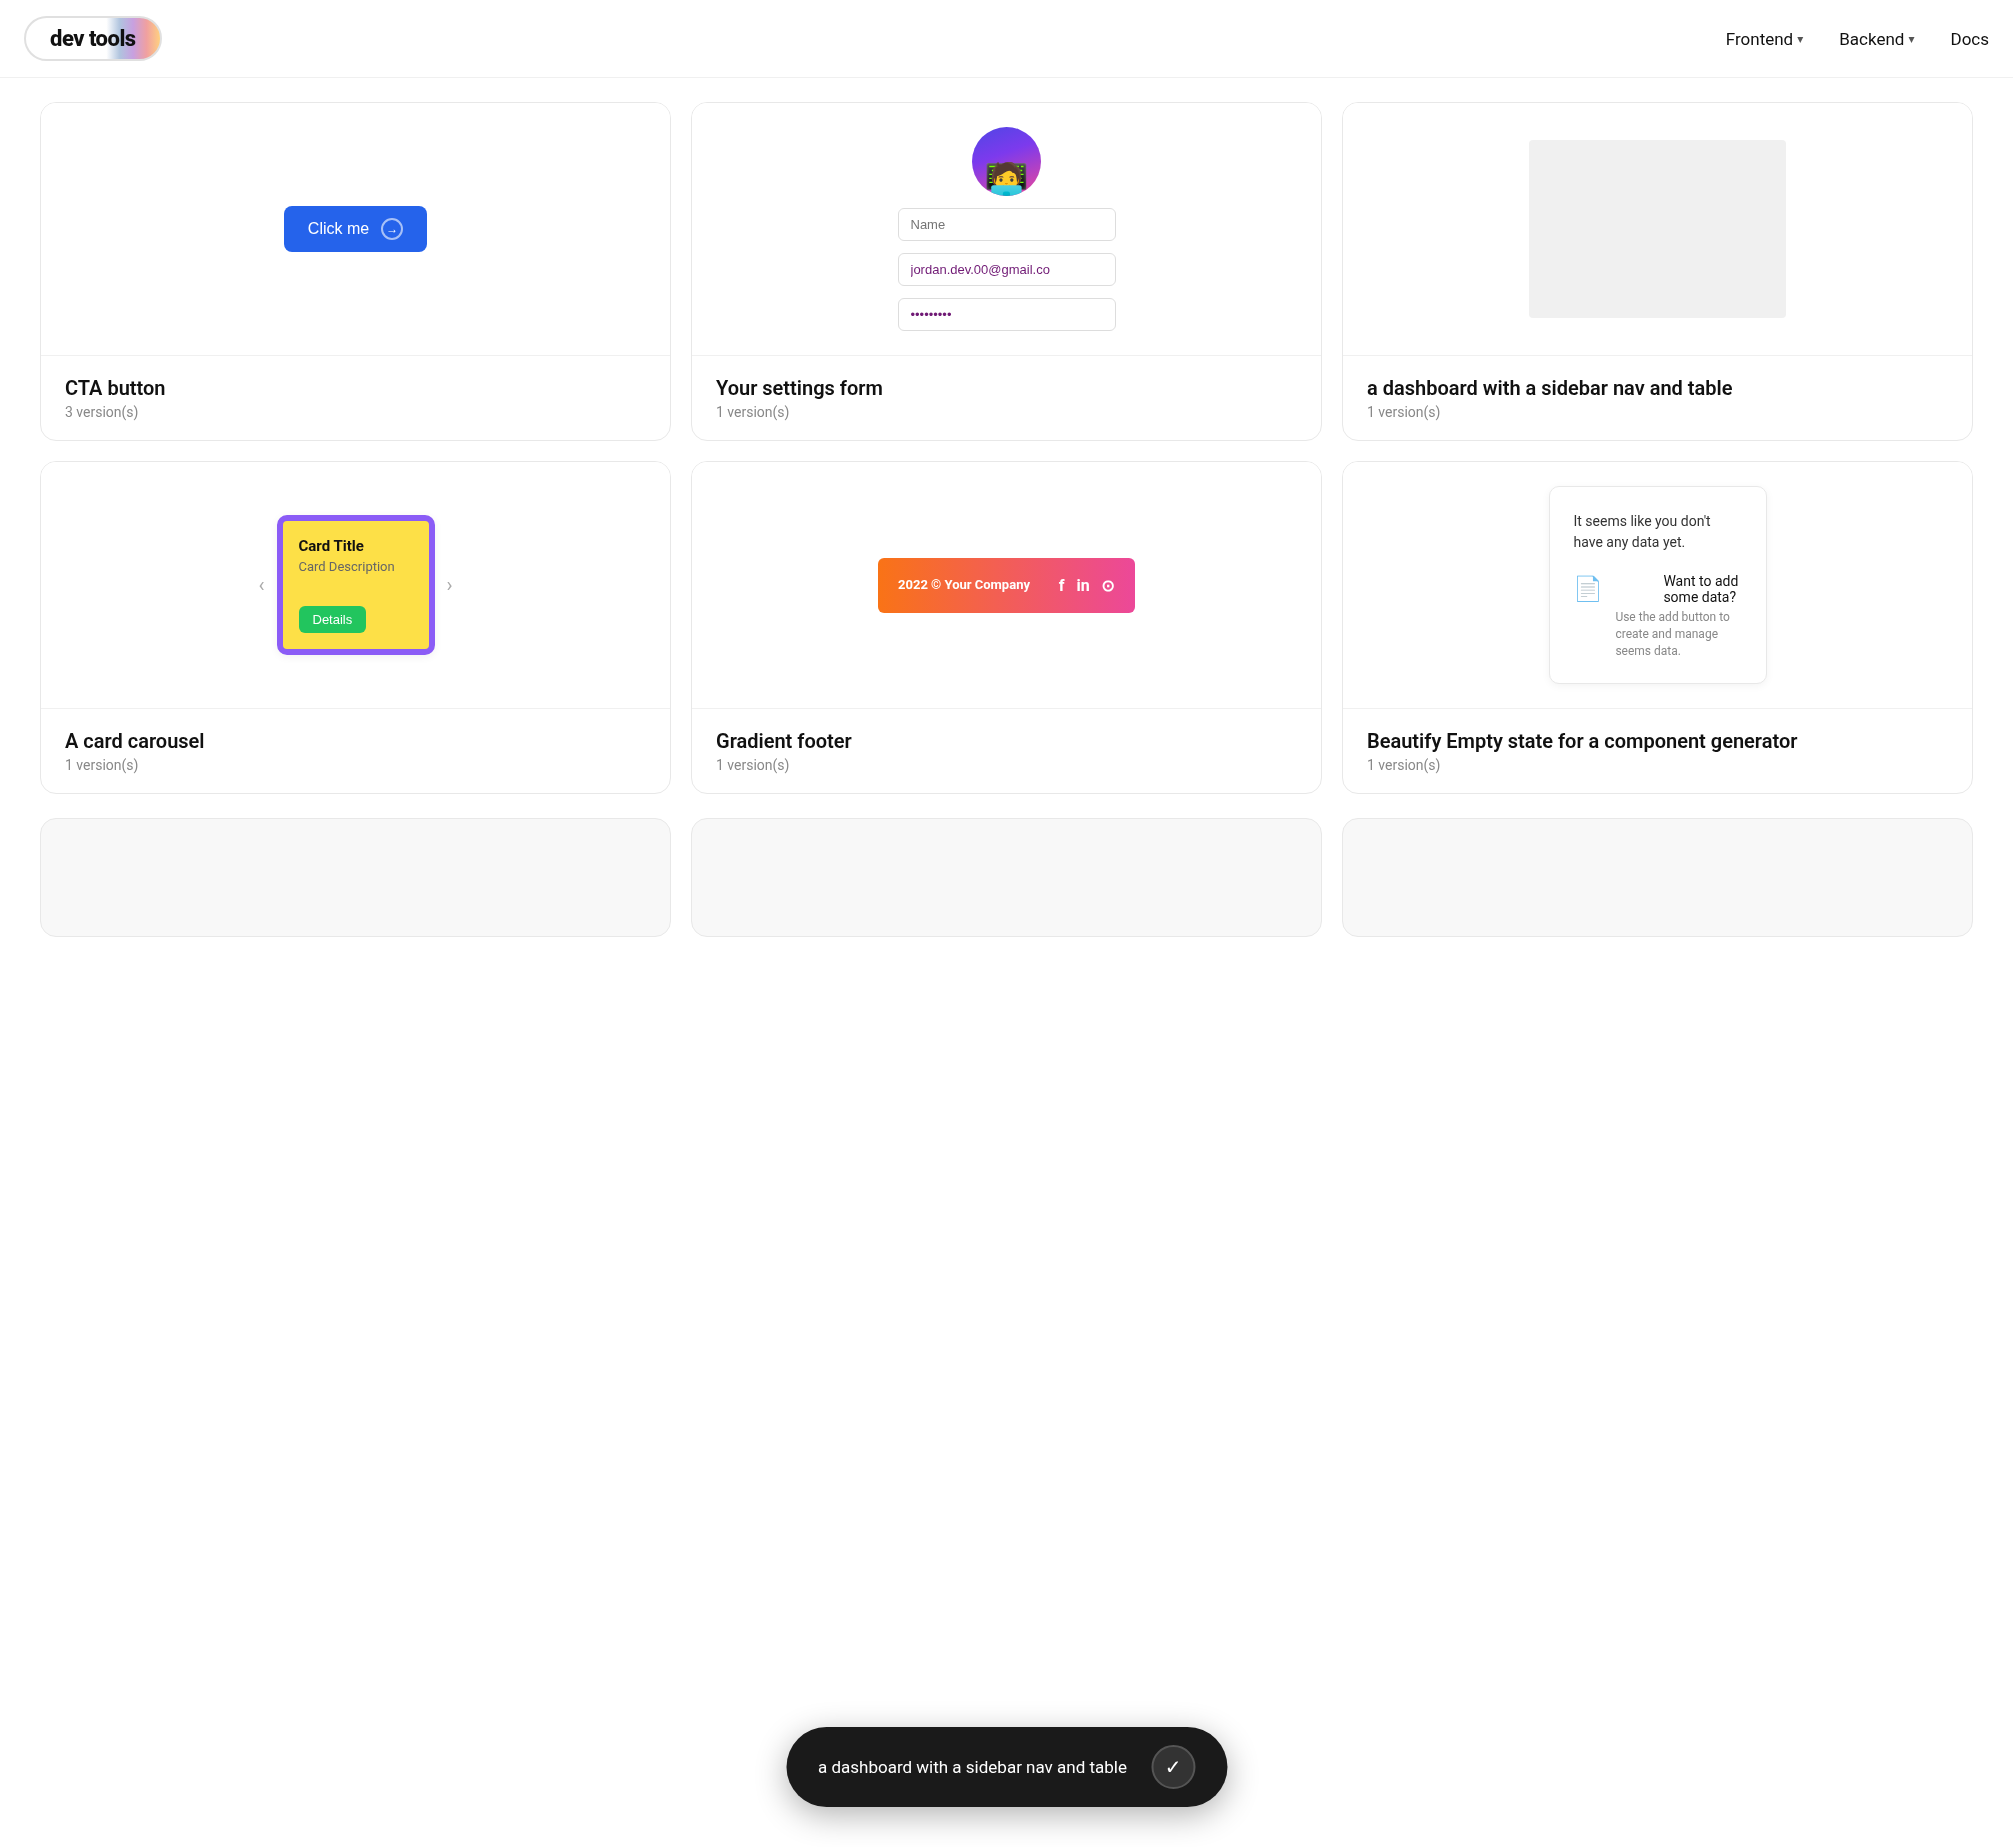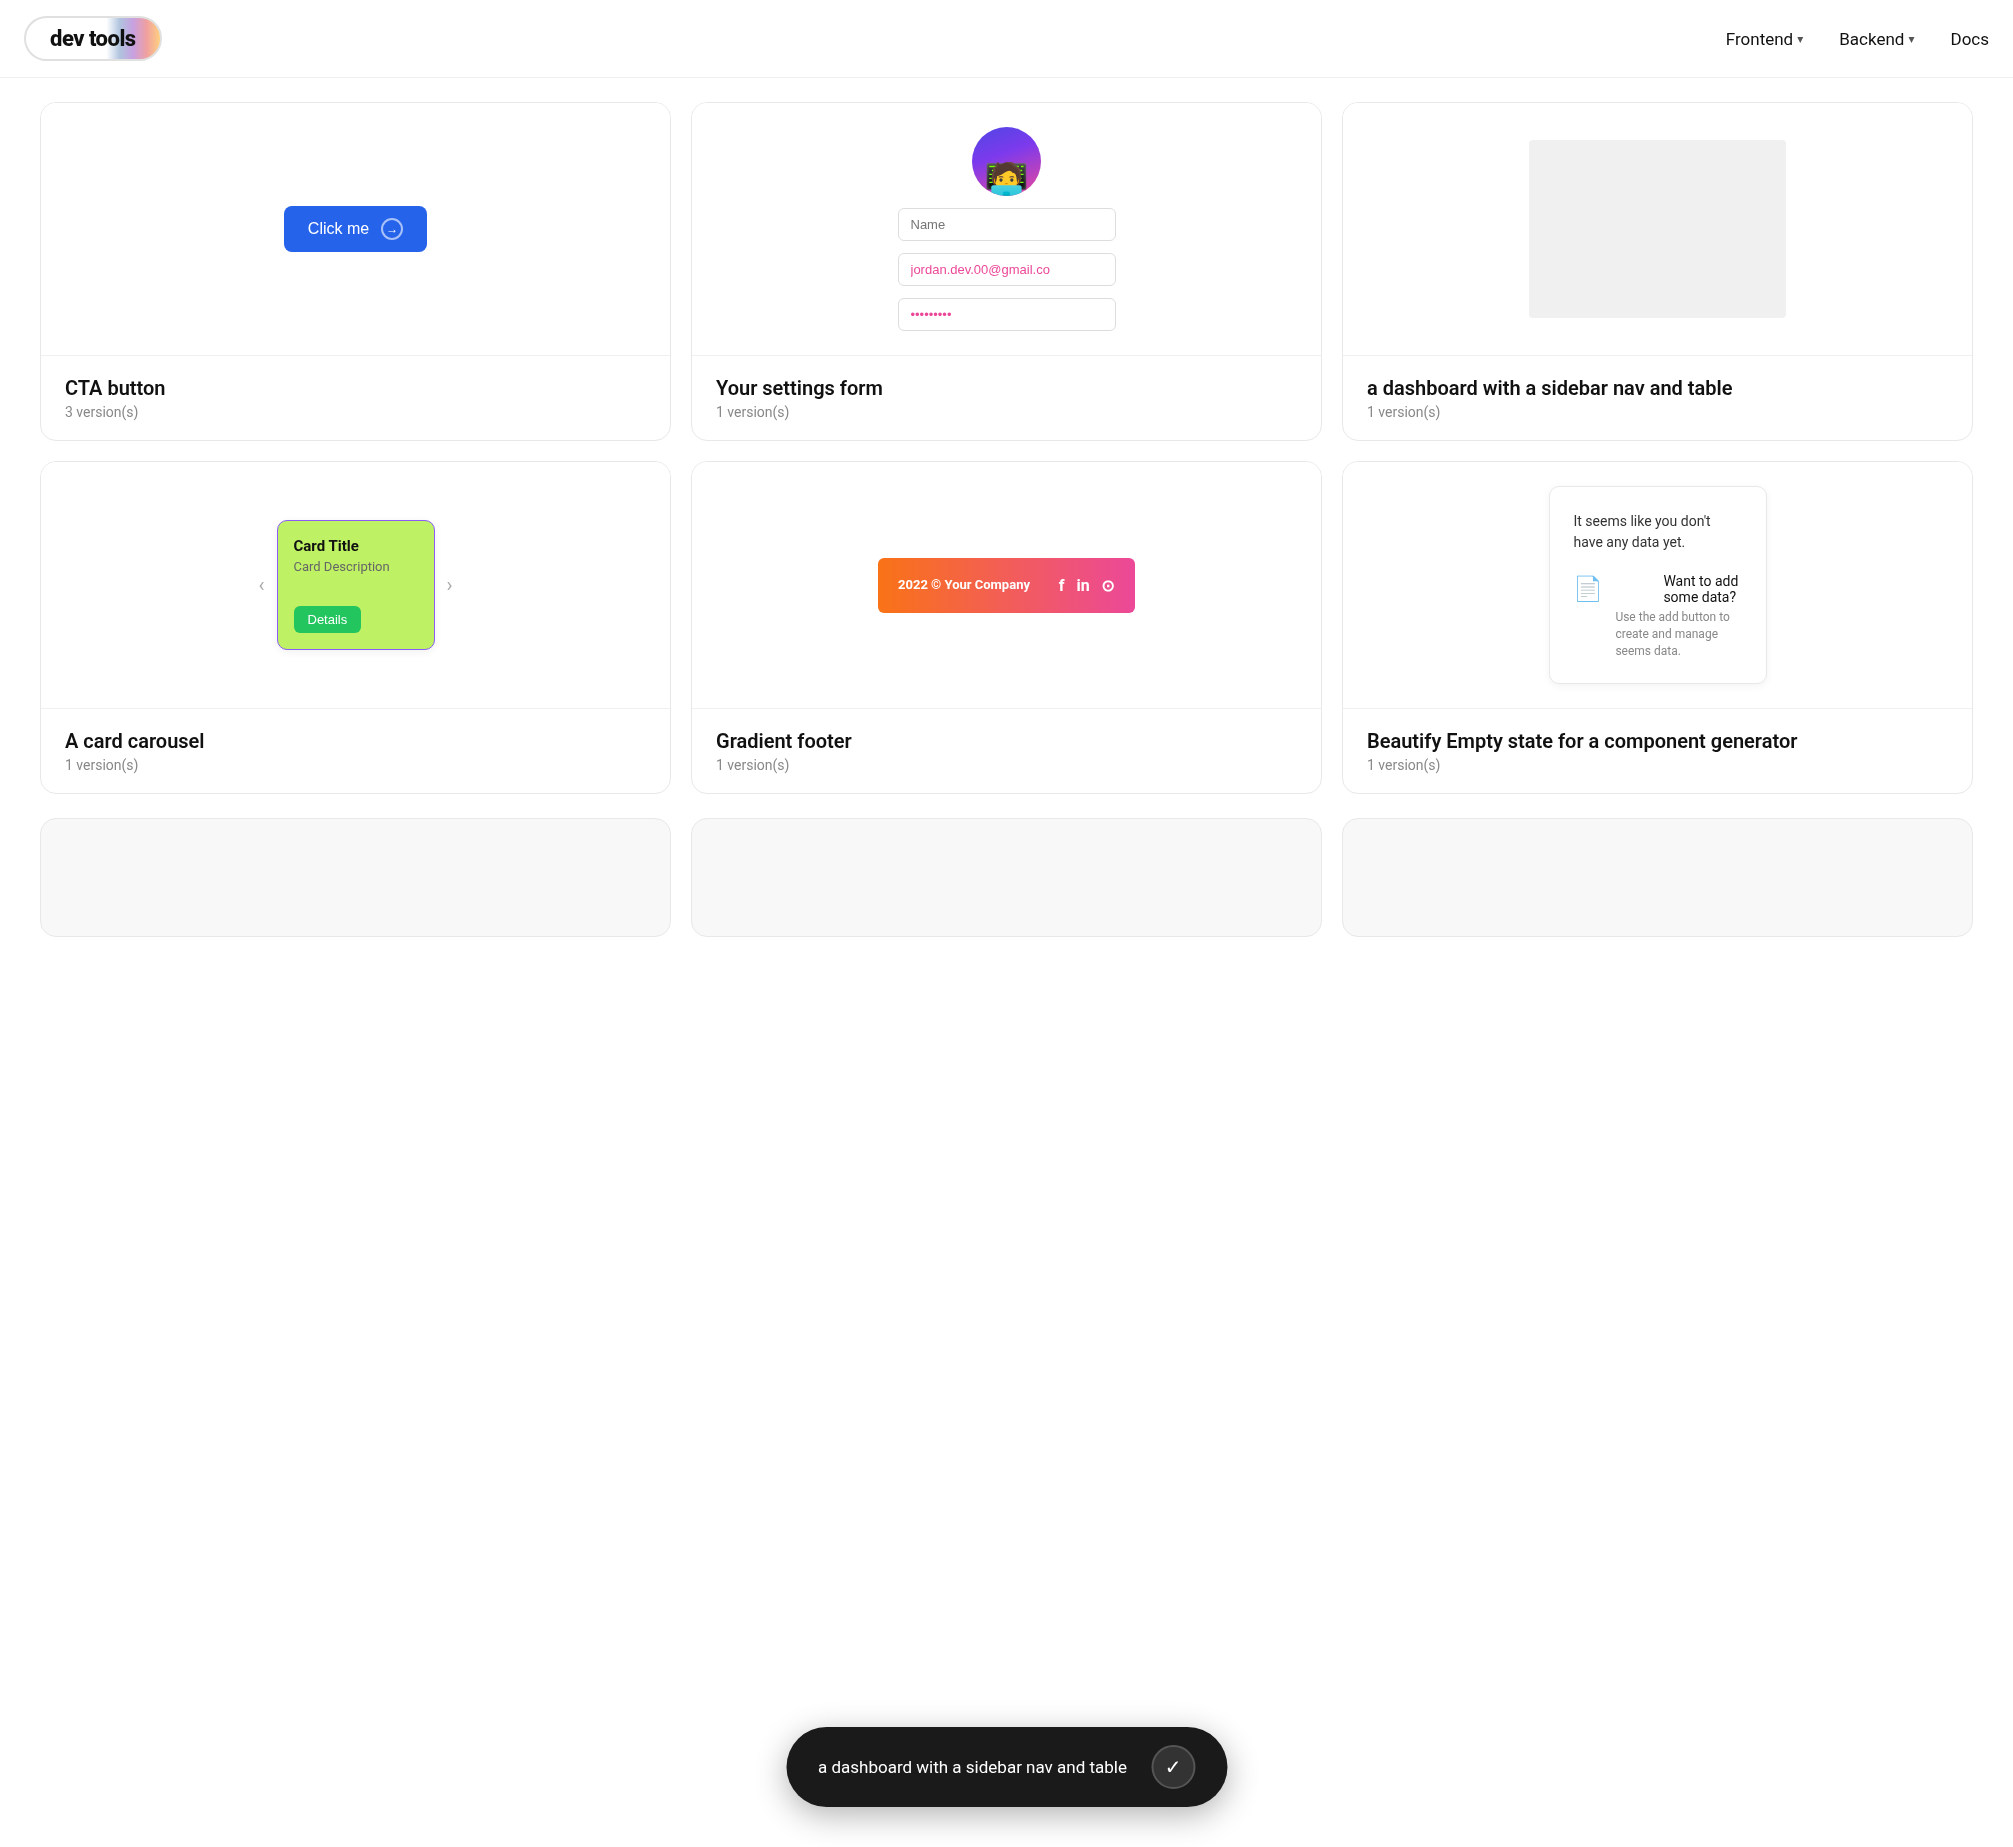--- a/index.html
+++ b/index.html
@@ -145,21 +145,21 @@
       font-size: 36px;
       line-height: 1;
       margin-bottom: -4px;
     }
     .form-input {
       width: 100%;
       border: 1px solid #ddd;
       border-radius: 6px;
       padding: 8px 12px;
       font-size: 13px;
-      color: #ec4899;
+      color: #701a75;
       background: #fff;
     }
 
     
     .dashboard-preview {
       width: 100%;
       max-width: 257px;
       height: 178px;
       background: #f0f0f0;
       border-radius: 4px;
@@ -172,22 +172,22 @@
       gap: 12px;
       width: 100%;
       justify-content: center;
     }
     .carousel-arrow {
       font-size: 20px;
       color: #aaa;
       cursor: pointer;
     }
     .carousel-card {
-      background: #bef264;
-      border: 1px solid #8b5cf6;
+      background: #fde047;
+      border: 6px solid #8b5cf6;
       border-radius: 10px;
       padding: 16px;
       min-width: 158px;
       box-shadow: 0 2px 8px rgba(0,0,0,0.06);
     }
     .carousel-card-title {
       font-weight: 700;
       font-size: 15px;
       margin-bottom: 4px;
     }

